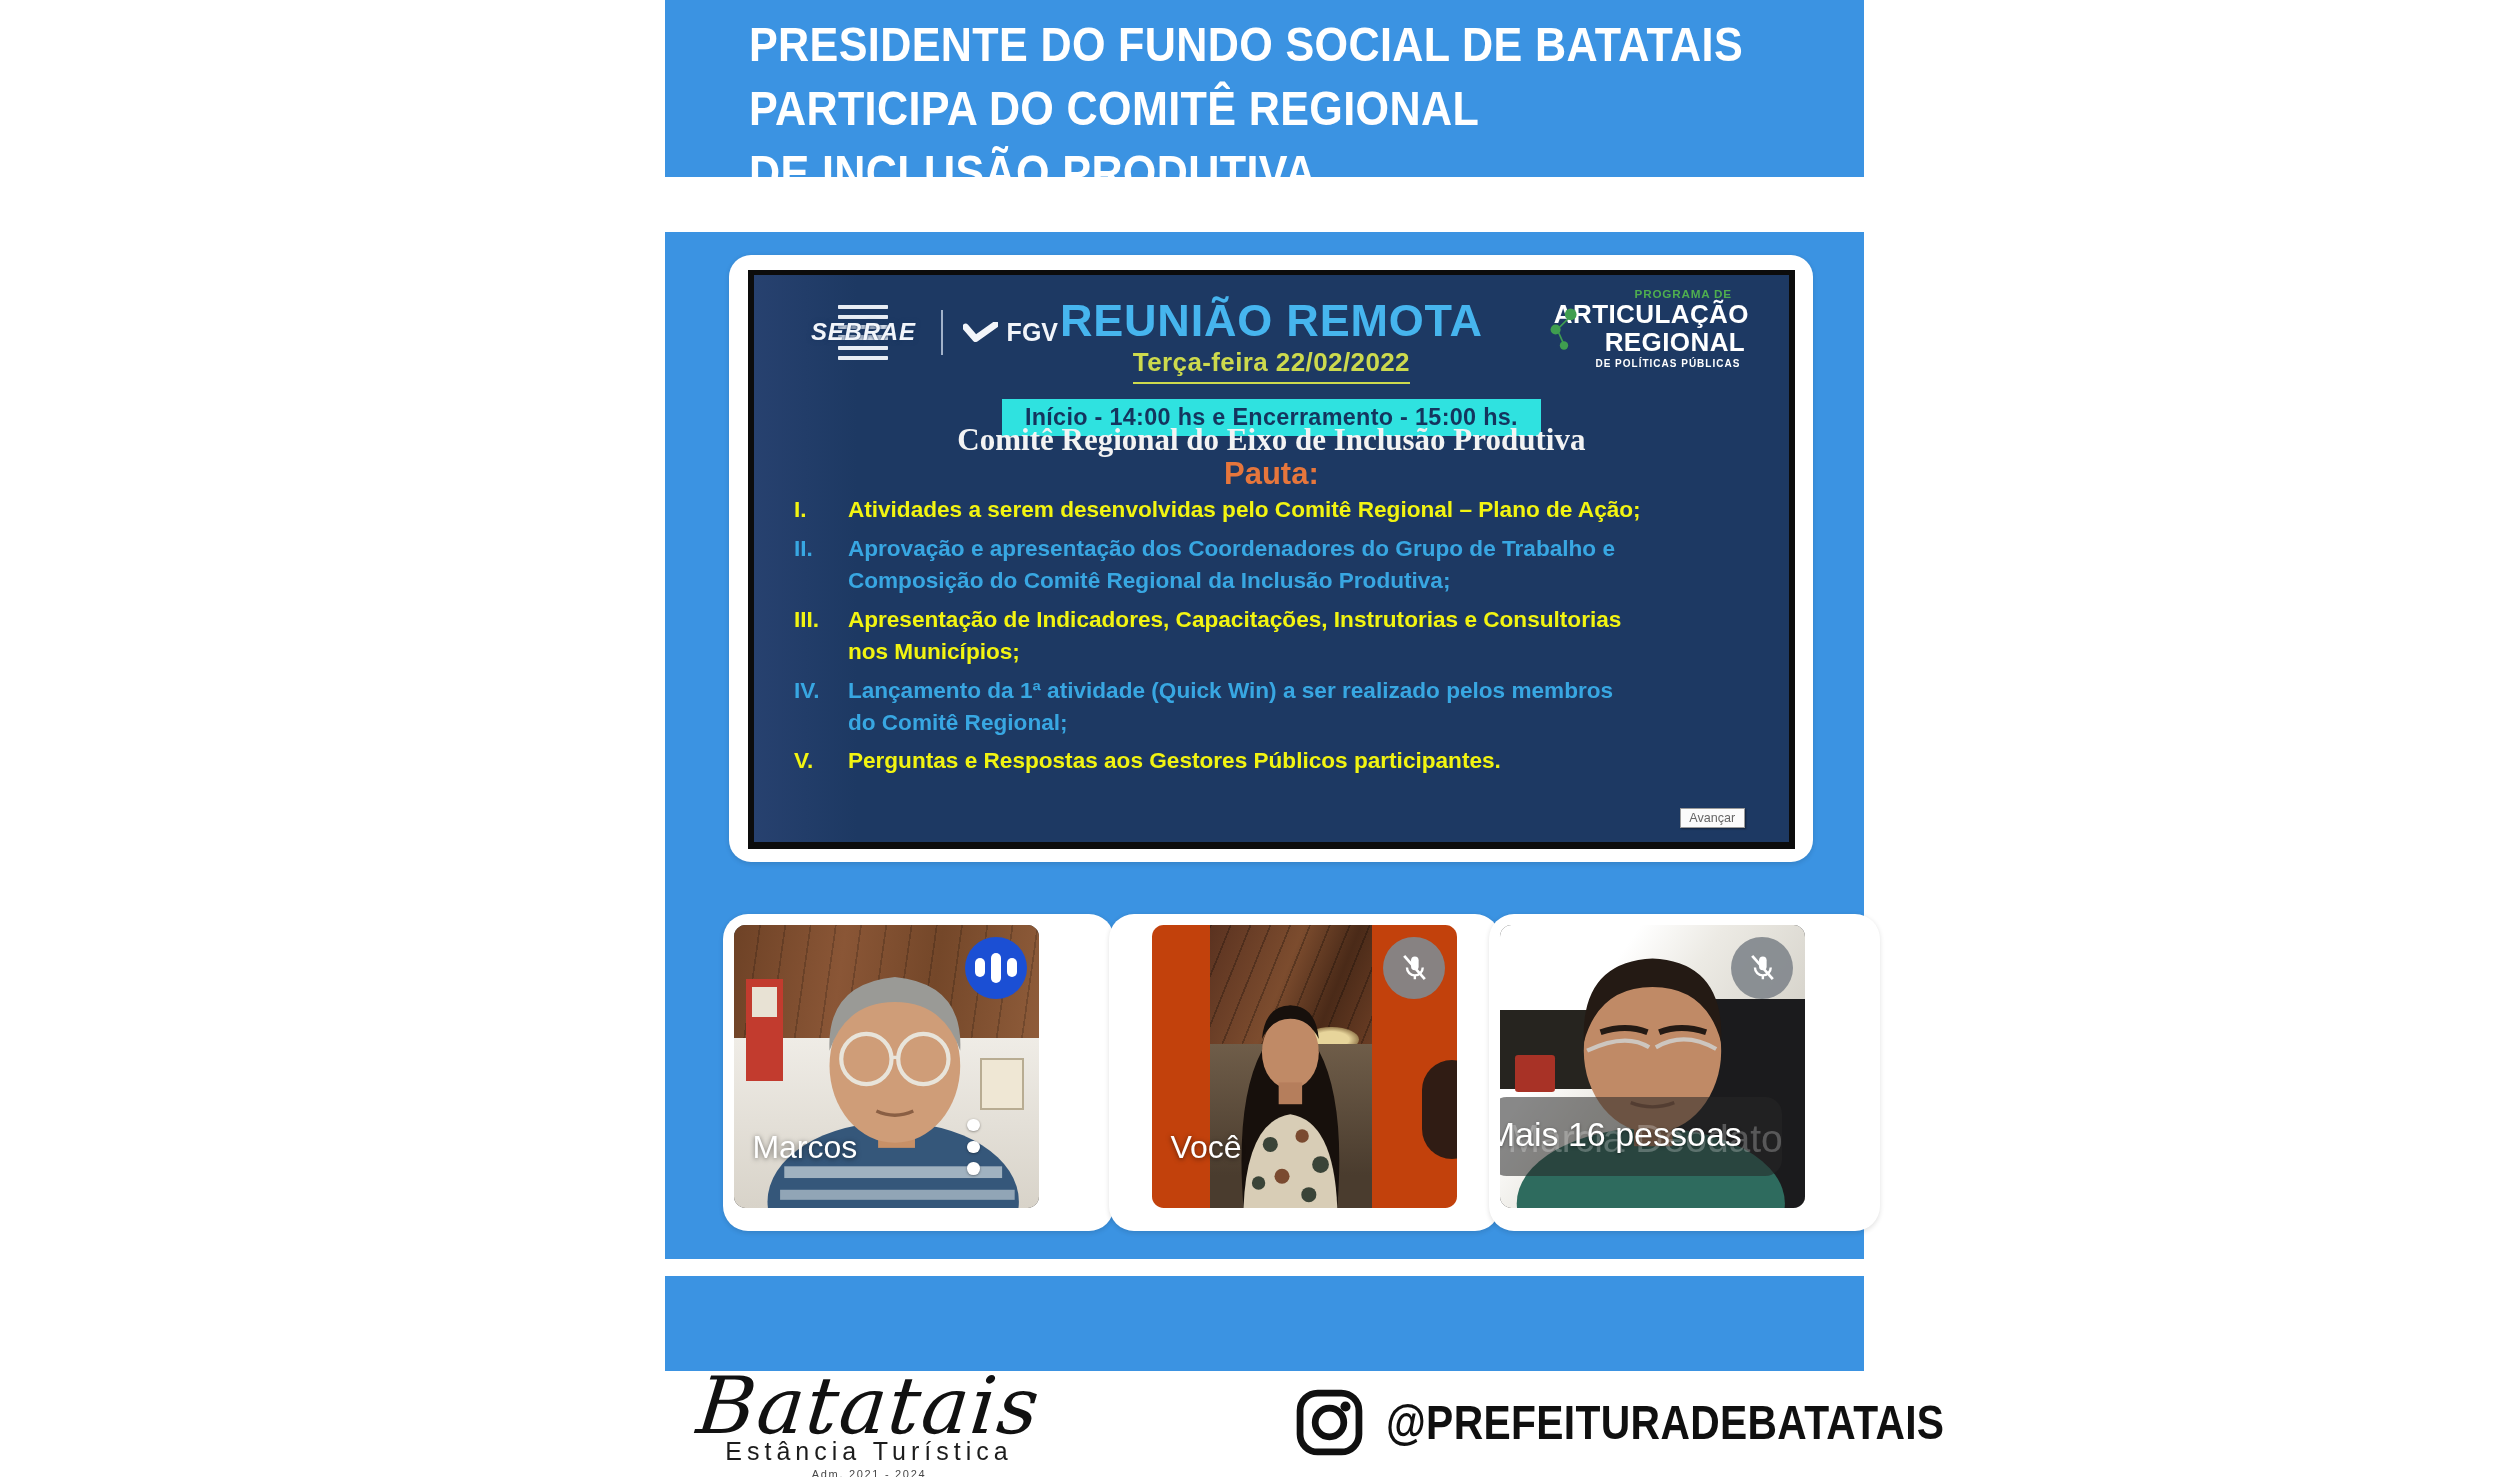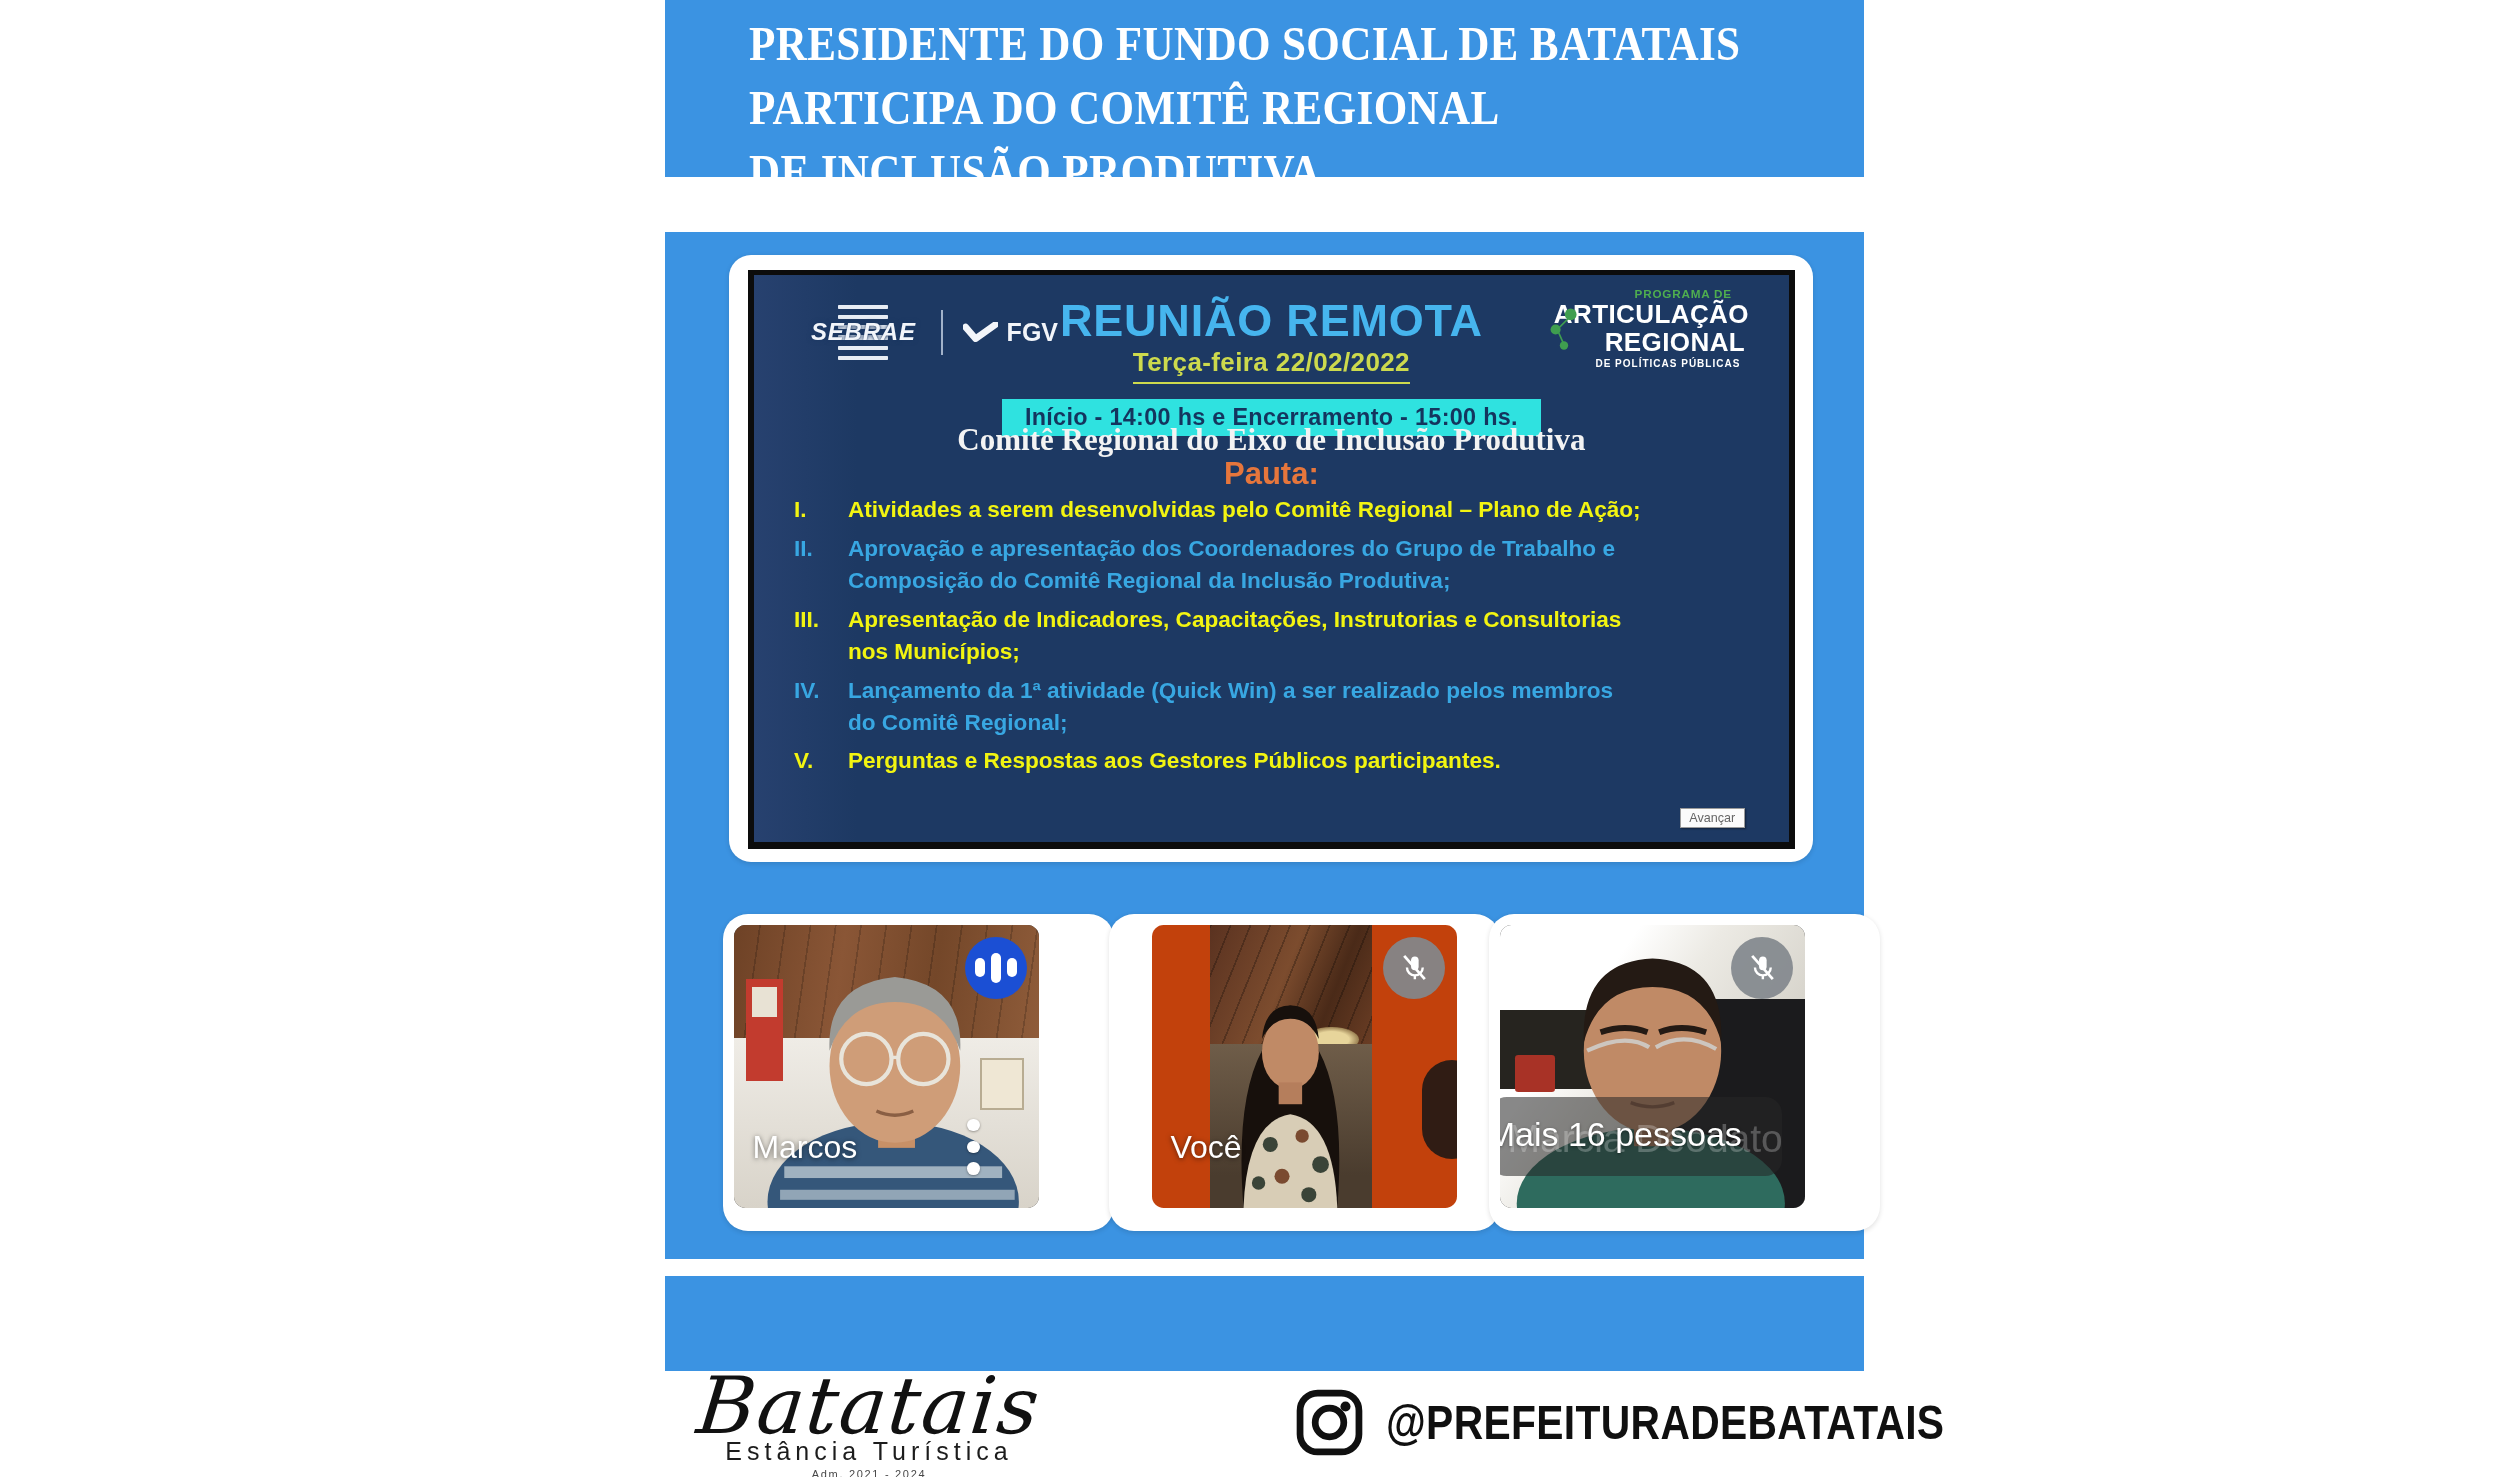--- a/index.html
+++ b/index.html
@@ -1,21 +1,21 @@
 <!DOCTYPE html>
 <html style="font-size:13.4px"><head>
 <meta charset="utf-8">
 <style>
   html,body{margin:0;padding:0;background:#ffffff;}
   body{font-family:"Liberation Sans",sans-serif;}
   .canvas{position:relative;width:2512px;height:1477px;background:#ffffff;overflow:hidden;}
 
   
   .band{position:absolute;left:665px;width:1199px;background:#3b93e2;}
-  .band.header{top:0;height:177px;font-family:Liberation Serif, serif;}
+  .band.header{top:0;height:177px;}
   .band.main{top:232px;height:1027px;}
   .band.strip{top:1276px;height:95px;}
 
   
   .title{position:absolute;left:84px;top:11.7px;color:#ffffff;}
   .title .tline{font-size:49px;font-weight:800;line-height:64px;white-space:nowrap;
     transform:scaleX(.88);transform-origin:left center;letter-spacing:0.4px;}
 
   
   .slide-card{position:absolute;left:64px;top:23.4px;width:1084px;height:607px;background:#ffffff;border-radius:22px;box-shadow:0 1.7px 5px rgba(0,0,0,.12);}

